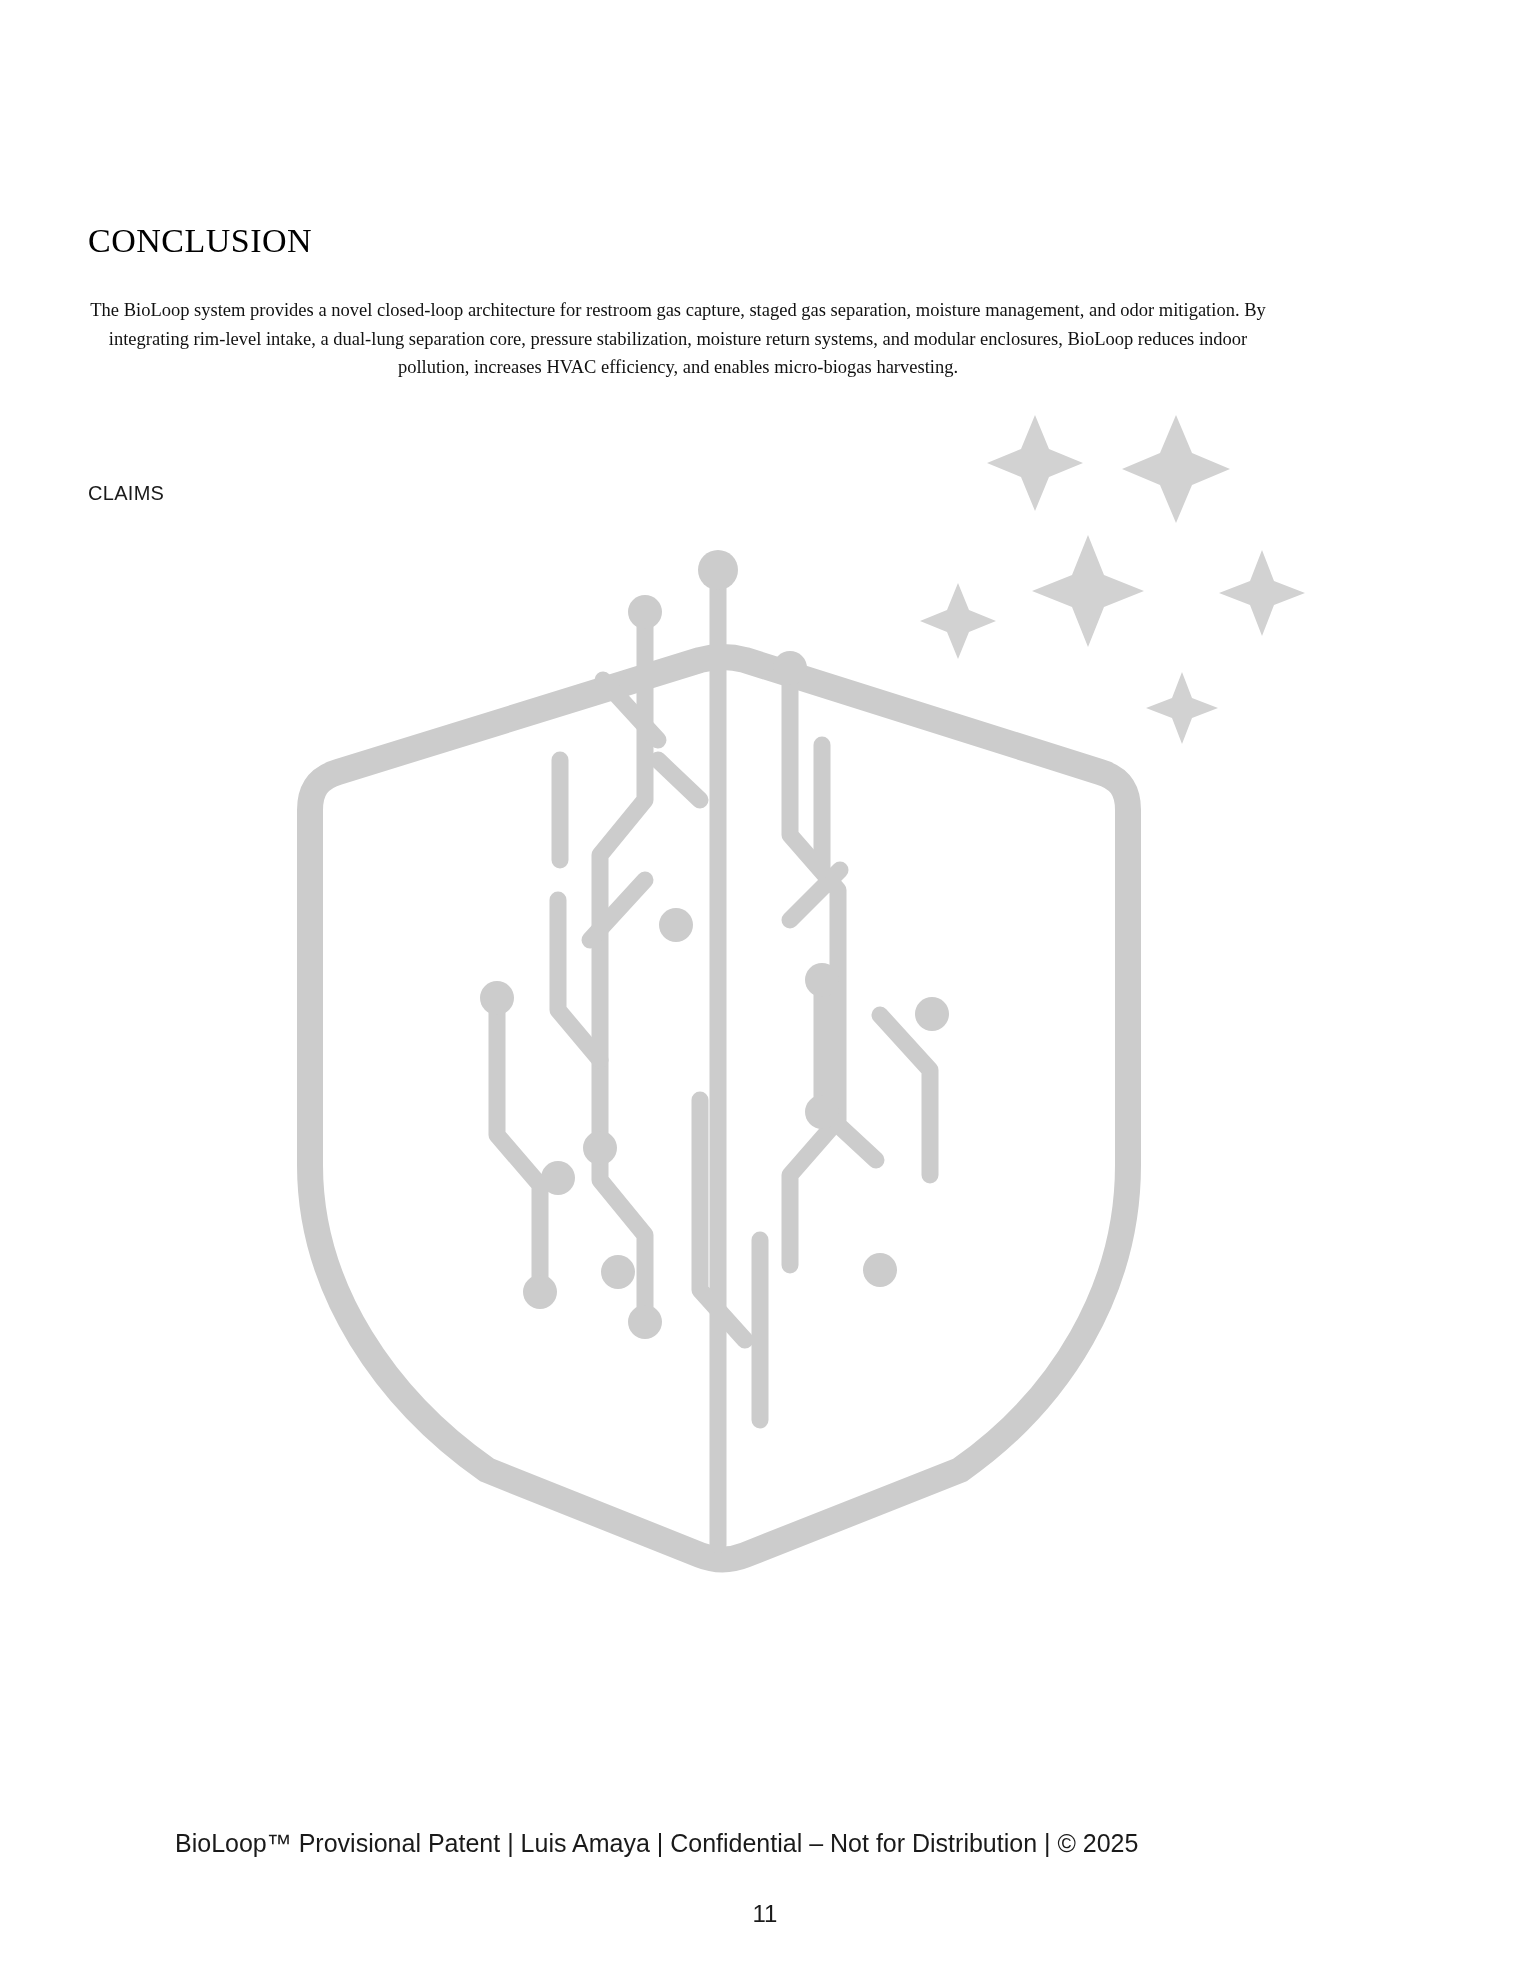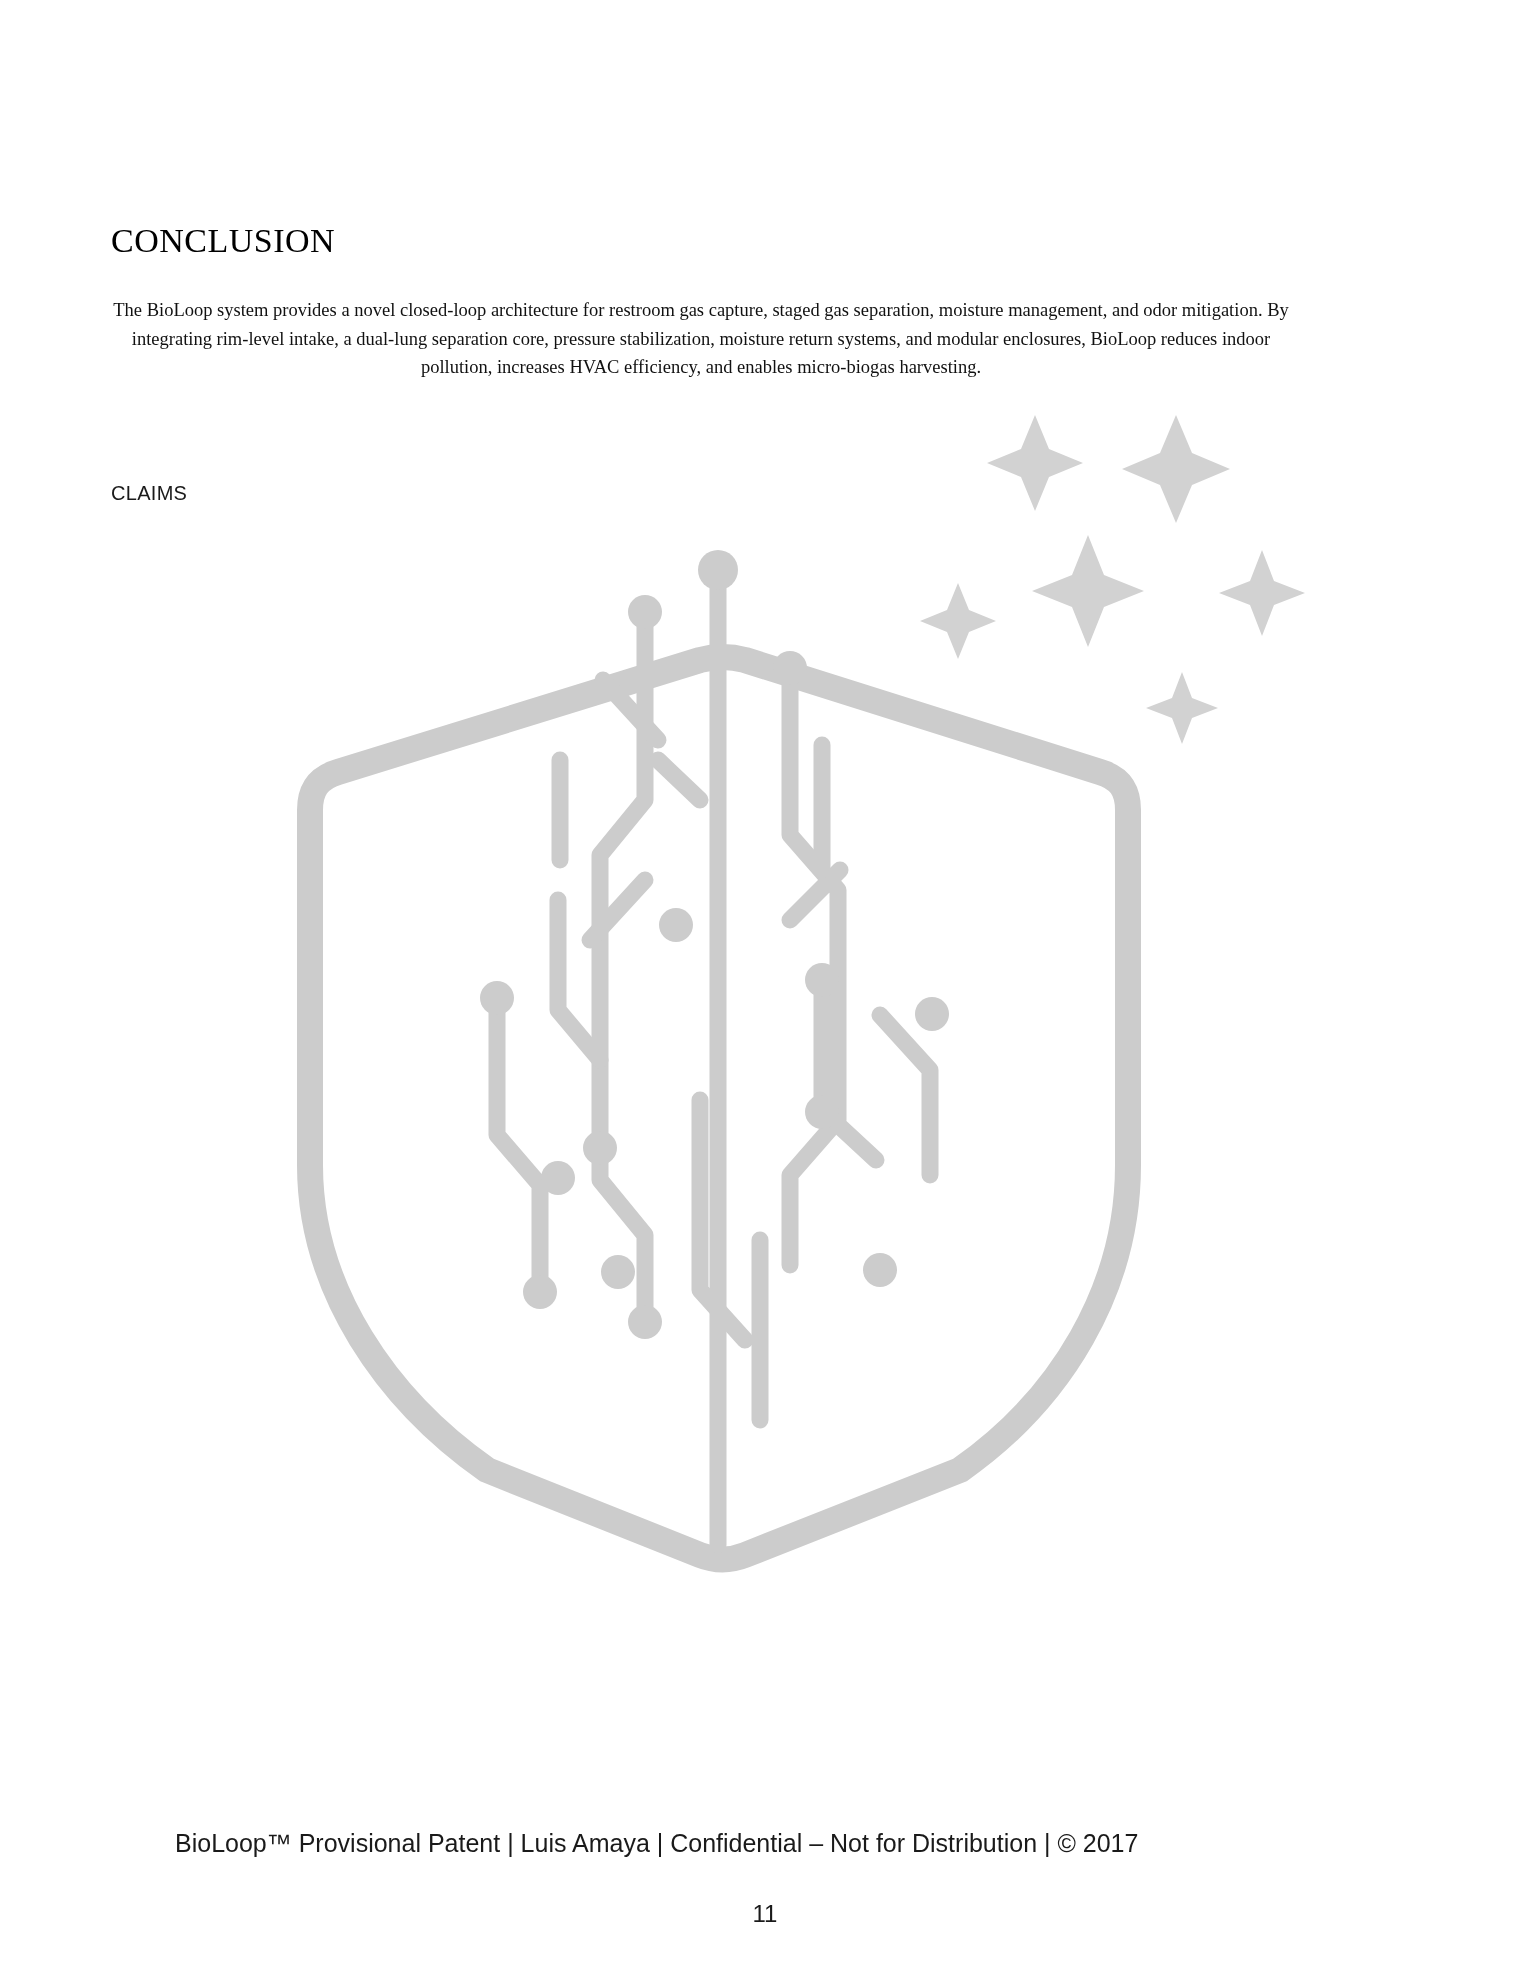--- a/index.html
+++ b/index.html
@@ -24,21 +24,21 @@
     width: 1530px;
     height: 1980px;
     pointer-events: none;
     z-index: 0;
   }
 
   
   .content {
     position: relative;
     z-index: 2;
-    padding: 0 111px;
+    padding: 0 88px;
   }
 
   .section-title {
     font-family: "Liberation Serif", serif;
     font-size: 34px;
     font-weight: normal;
     letter-spacing: 0.5px;
     color: #000000;
     margin: 0;
     padding-top: 222px;
@@ -172,18 +172,18 @@
 
     <p class="body-para">The BioLoop system provides a novel closed-loop architecture for restroom gas capture, staged gas separation, moisture management, and odor mitigation. By integrating rim-level intake, a dual-lung separation core, pressure stabilization, moisture return systems, and modular enclosures, BioLoop reduces indoor pollution, increases HVAC efficiency, and enables micro-biogas harvesting.</p>
 
 
     <h2 class="claims-heading">CLAIMS</h2>
 
 
   </div>
 
   <div class="footer">
-    <div class="footer-line">BioLoop™ Provisional Patent | Luis Amaya | Confidential – Not for Distribution | © 2017</div>
+    <div class="footer-line">BioLoop™ Provisional Patent | Luis Amaya | Confidential – Not for Distribution | © 2025</div>
   </div>
 
   <div class="page-number">11</div>
 
 </div>
 
 </body></html>

